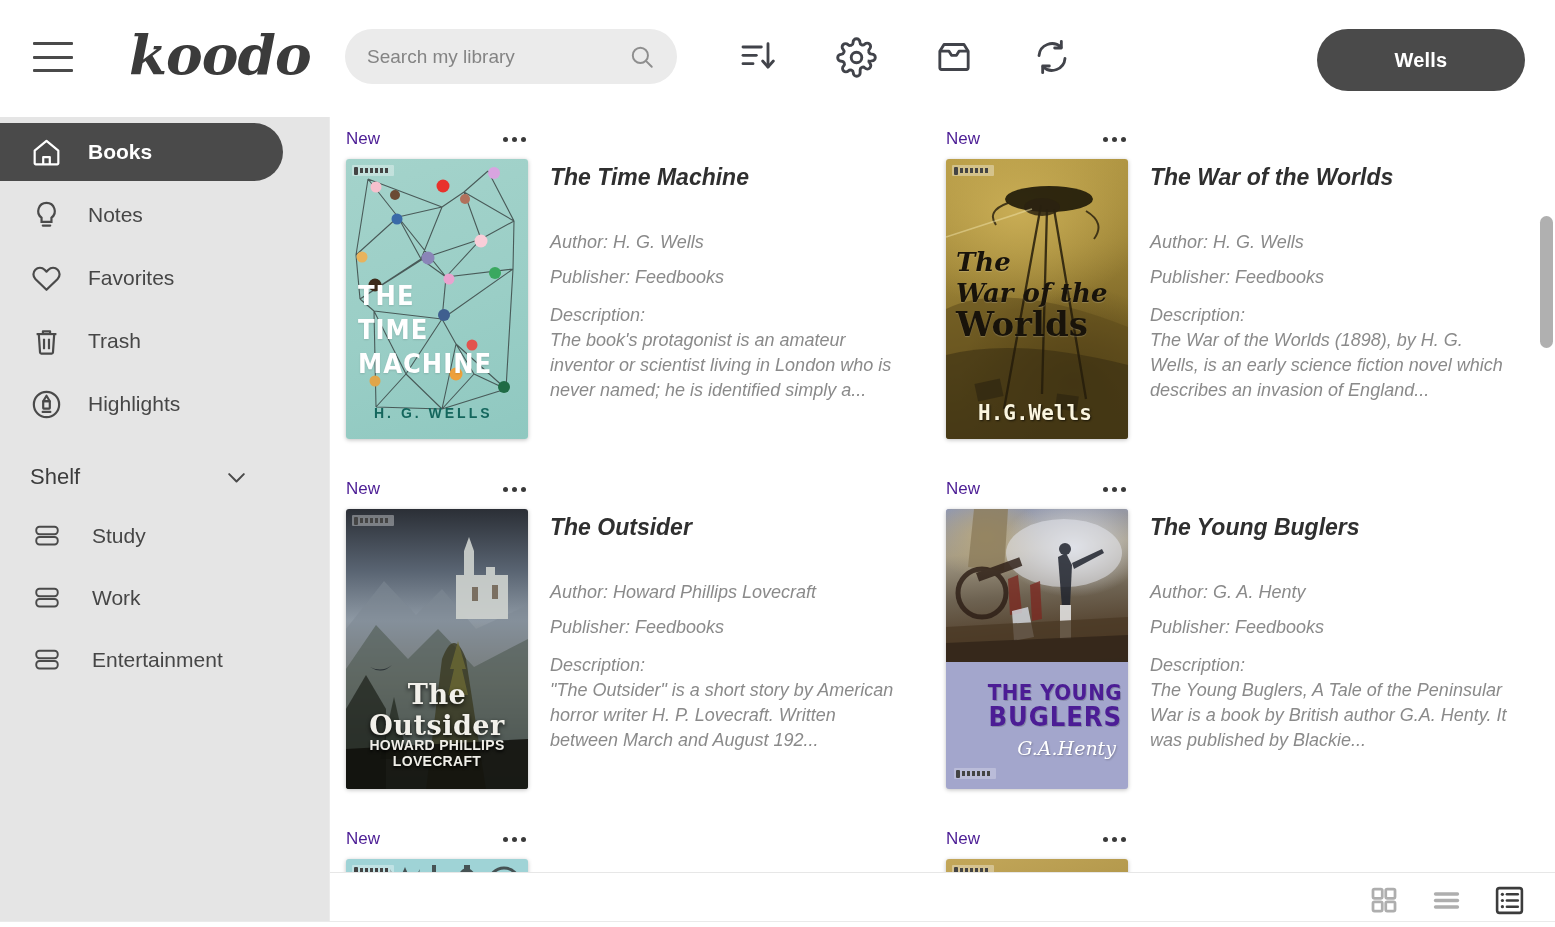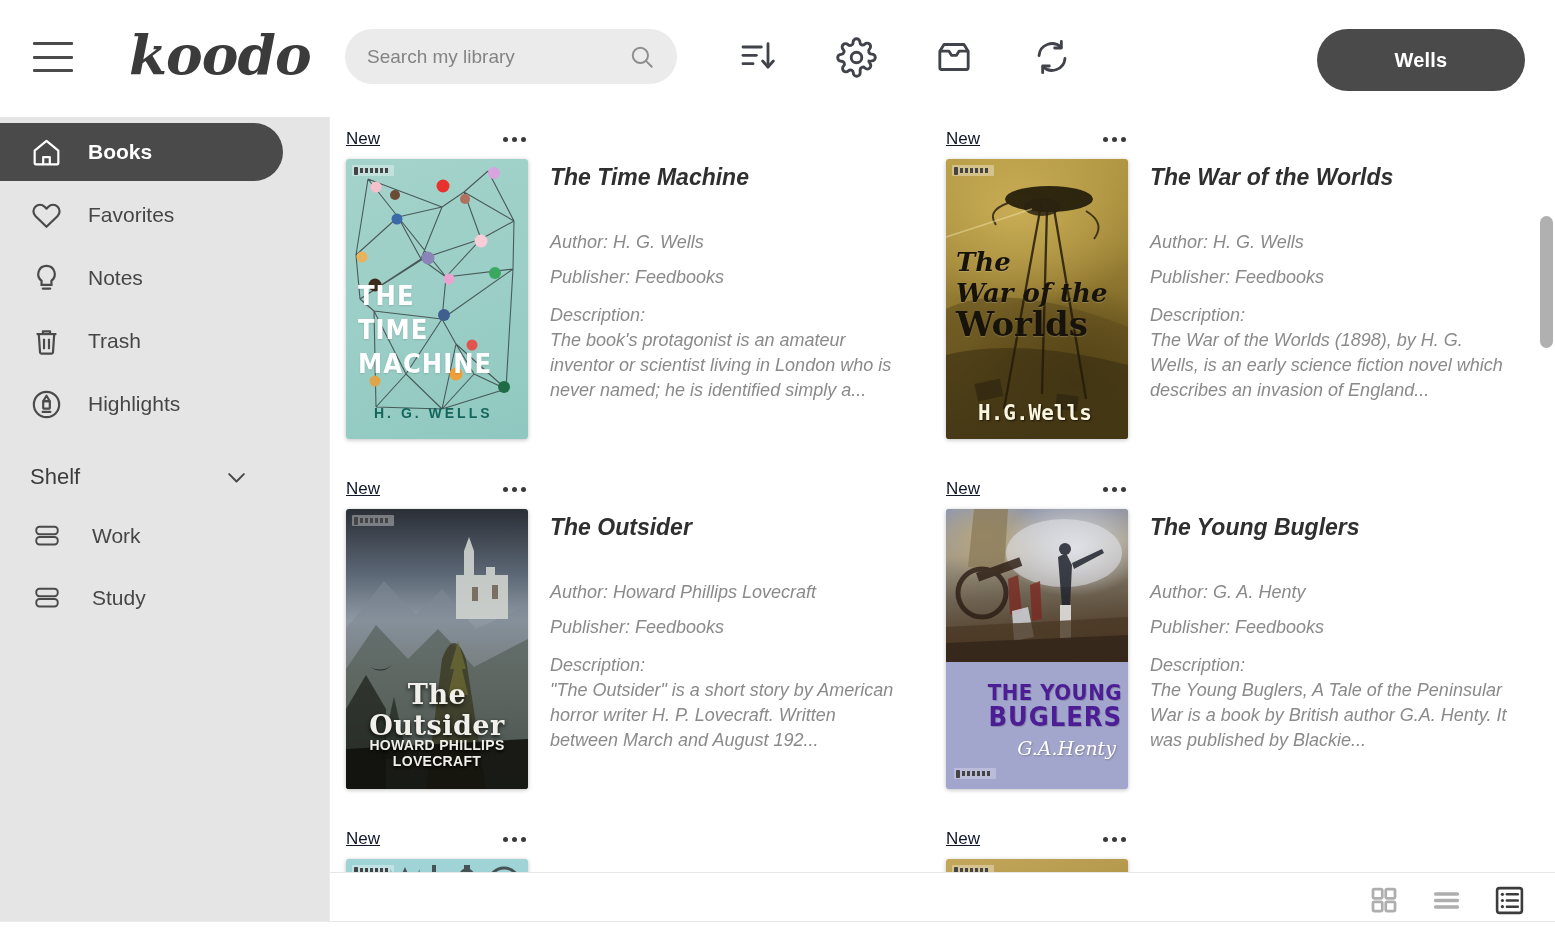--- a/index.html
+++ b/index.html
@@ -104,21 +104,21 @@
   }
   .grid {
     display: grid; grid-template-columns: 600px 600px;
     padding: 8px 0 0 0;
   }
   .card { position: relative; height: 350px; padding: 14px 16px 0 16px; }
   .card-head {
     display: flex; align-items: center; justify-content: space-between;
     width: 182px; height: 26px; margin-bottom: 7px;
   }
-  .badge-new { font-size: 17px; color: #0f172a; text-decoration: underline; }
+  .badge-new { font-size: 17px; color: #4c1d95; }
   .dots { display: flex; gap: 4px; cursor: pointer; padding: 6px 2px; }
   .dots i { width: 5px; height: 5px; border-radius: 50%; background: #3a3a3a; display: block; }
 
   .card-body { display: flex; }
   .cover {
     width: 182px; height: 280px; flex: none;
     border-radius: 3px; overflow: hidden; position: relative;
     box-shadow: 0 1px 4px rgba(0,0,0,.25);
     cursor: pointer; background: #ddd;
   }
@@ -311,35 +311,35 @@
       <svg width="33" height="33" viewBox="0 0 24 24" fill="none" stroke="#ffffff" stroke-width="1.6" stroke-linejoin="round">
         <path d="M3.4 10.6 12 3.6l8.6 7v9.2a.8.8 0 0 1-.8.8H4.2a.8.8 0 0 1-.8-.8z"></path>
         <path d="M9.6 20.6v-5.3h4.8v5.3"></path>
       </svg>
     </span>
     <span class="nav-label">Books</span>
   </div>
 
   <div class="nav-item">
     <span class="nav-ico">
-      <svg width="33" height="33" viewBox="0 0 24 24" fill="none" stroke="#4a4a4a" stroke-width="1.6" stroke-linejoin="round">
-        <path d="M12 20.2 3.9 12.3a4.7 4.7 0 0 1 0-6.7 4.7 4.7 0 0 1 6.7 0l1.4 1.4 1.4-1.4a4.7 4.7 0 0 1 6.7 0 4.7 4.7 0 0 1 0 6.7z"></path>
-      </svg>
-    </span>
-    <span class="nav-label">Favorites</span>
-  </div>
-
-  <div class="nav-item">
-    <span class="nav-ico">
       <svg width="33" height="33" viewBox="0 0 24 24" fill="none" stroke="#4a4a4a" stroke-width="1.6" stroke-linecap="round">
         <path d="M12 2.8a6 6 0 0 0-3.6 10.8v3.1h7.2v-3.1A6 6 0 0 0 12 2.8z"></path>
         <line x1="9.3" y1="19.3" x2="14.7" y2="19.3"></line>
       </svg>
     </span>
     <span class="nav-label">Notes</span>
+  </div>
+
+  <div class="nav-item">
+    <span class="nav-ico">
+      <svg width="33" height="33" viewBox="0 0 24 24" fill="none" stroke="#4a4a4a" stroke-width="1.6" stroke-linejoin="round">
+        <path d="M12 20.2 3.9 12.3a4.7 4.7 0 0 1 0-6.7 4.7 4.7 0 0 1 6.7 0l1.4 1.4 1.4-1.4a4.7 4.7 0 0 1 6.7 0 4.7 4.7 0 0 1 0 6.7z"></path>
+      </svg>
+    </span>
+    <span class="nav-label">Favorites</span>
   </div>
 
   <div class="nav-item">
     <span class="nav-ico">
       <svg width="33" height="33" viewBox="0 0 24 24" fill="none" stroke="#4a4a4a" stroke-width="1.6" stroke-linejoin="round">
         <path d="M4.8 6.6h14.4"></path>
         <path d="M9.4 6.6V4.6h5.2v2"></path>
         <path d="M6.4 6.6 7.3 20a.9.9 0 0 0 .9.8h7.6a.9.9 0 0 0 .9-.8l.9-13.4"></path>
         <line x1="10.2" y1="10" x2="10.2" y2="17.6"></line>
         <line x1="13.8" y1="10" x2="13.8" y2="17.6"></line>
@@ -369,33 +369,42 @@
     </span>
   </div>
 
   <div class="shelf-item">
     <span class="nav-ico">
       <svg width="30" height="30" viewBox="0 0 24 24" fill="none" stroke="#4a4a4a" stroke-width="1.5" stroke-linejoin="round">
         <rect x="3.4" y="4.6" width="17.2" height="6" rx="2.6"></rect>
         <rect x="3.4" y="12.8" width="17.2" height="6" rx="2.6"></rect>
       </svg>
     </span>
-    <span class="nav-label">Work</span>
+    <span class="nav-label">Study</span>
   </div>
 
   <div class="shelf-item">
     <span class="nav-ico">
       <svg width="30" height="30" viewBox="0 0 24 24" fill="none" stroke="#4a4a4a" stroke-width="1.5" stroke-linejoin="round">
         <rect x="3.4" y="4.6" width="17.2" height="6" rx="2.6"></rect>
         <rect x="3.4" y="12.8" width="17.2" height="6" rx="2.6"></rect>
       </svg>
     </span>
-    <span class="nav-label">Study</span>
-  </div>
-
+    <span class="nav-label">Work</span>
+  </div>
+
+  <div class="shelf-item">
+    <span class="nav-ico">
+      <svg width="30" height="30" viewBox="0 0 24 24" fill="none" stroke="#4a4a4a" stroke-width="1.5" stroke-linejoin="round">
+        <rect x="3.4" y="4.6" width="17.2" height="6" rx="2.6"></rect>
+        <rect x="3.4" y="12.8" width="17.2" height="6" rx="2.6"></rect>
+      </svg>
+    </span>
+    <span class="nav-label">Entertainment</span>
+  </div>
 </div>
 
 <div class="content">
   <div class="grid">
 
     <div class="card">
       <div class="card-head">
         <span class="badge-new">New</span>
         <span class="dots">
             <i></i>

